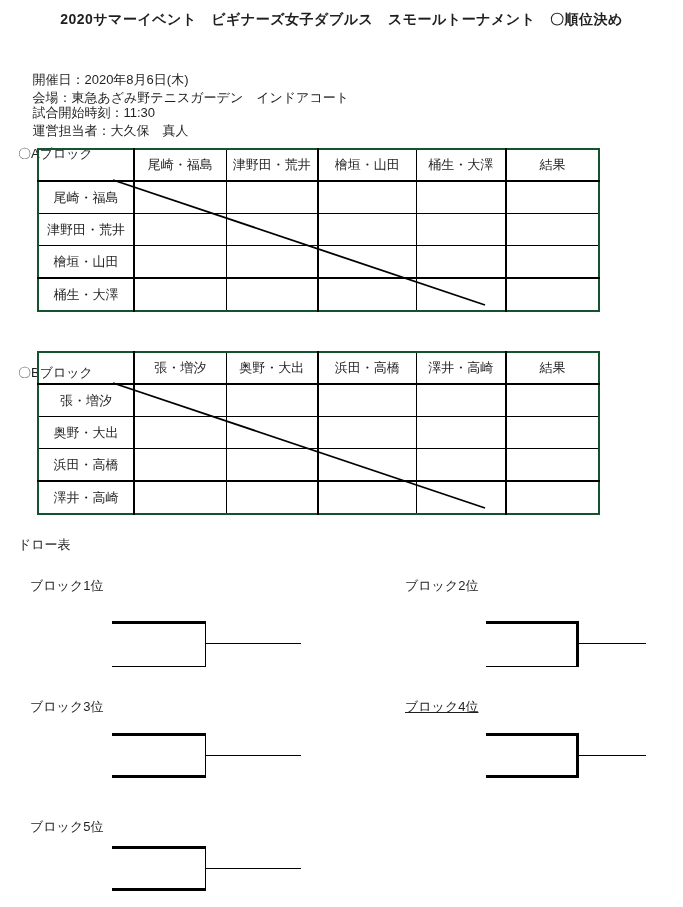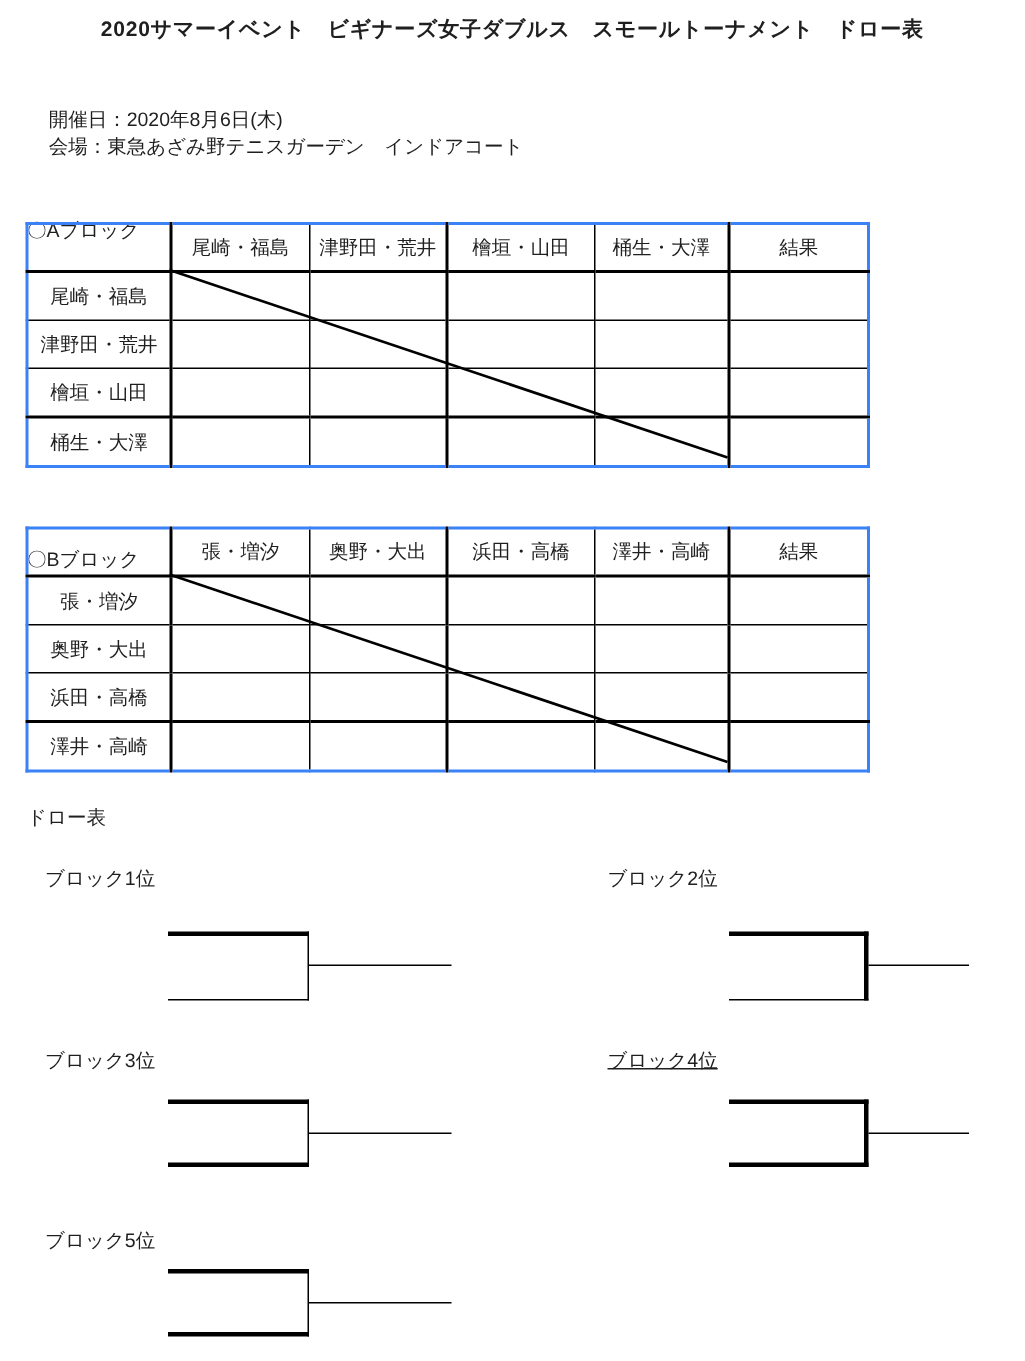--- a/index.html
+++ b/index.html
@@ -40,21 +40,22 @@
     font-size: 13px;
     white-space: pre;
   }
   .tbl-wrap {
     position: absolute;
     left: 17px;
   }
   table.rr {
     border-collapse: collapse;
     table-layout: fixed;
-    border: 2px solid #3b82f6;
+    border: 2px solid #14532d;
+    margin-left: 20px;
   }
   table.rr td {
     border: 1px solid #000;
     padding: 0;
     text-align: center;
     vertical-align: middle;
     font-size: 13px;
     height: 31px;
     overflow: hidden;
     white-space: nowrap;
@@ -87,25 +88,29 @@
     position: absolute;
     height: 0;
     border-top: 1px solid #000;
   }
 </style>
 </head>
 <body>
 
 <div class="page">
 
-  <div class="title">2020サマーイベント　ビギナーズ女子ダブルス　スモールトーナメント　ドロー表</div>
+  <div class="title">2020サマーイベント　ビギナーズ女子ダブルス　スモールトーナメント　〇順位決め</div>
 
   <div class="info-line" style="top:56px;">
     <span class="info-part">開催日：2020年8月6日(木)</span>
     <span class="info-part">会場：東急あざみ野テニスガーデン　インドアコート</span>
+  </div>
+  <div class="info-line" style="top:89px;">
+    <span class="info-part">試合開始時刻：11:30</span>
+    <span class="info-part">運営担当者：大久保　真人</span>
   </div>
 
   <div class="section-heading" style="top:129px;margin-top:16px;">〇Aブロック</div>
 
   <div class="tbl-wrap" style="top:148px;">
     <table class="rr">
       <colgroup>
         <col style="width:96px">
           <col style="width:92px">
           <col style="width:92px">

